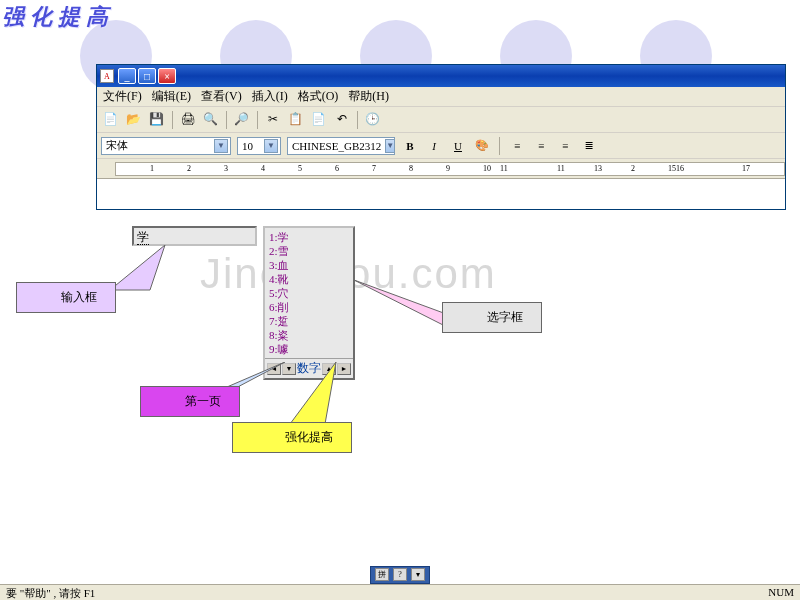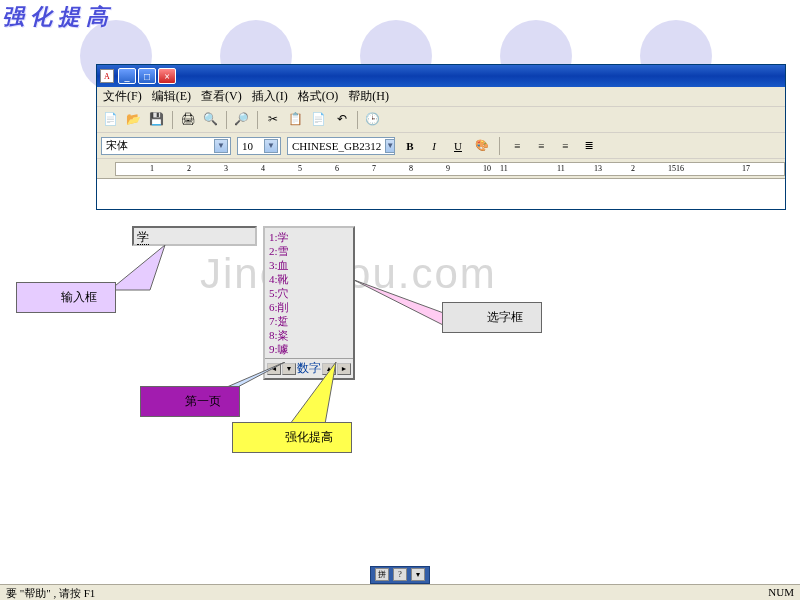--- a/index.html
+++ b/index.html
@@ -51,21 +51,21 @@
 .cand-list { padding: 2px 4px; font-size: 11px; }
 .cand-item { color: #800080; line-height: 14px; }
 .cand-foot { display: flex; align-items: center; justify-content: space-between; border-top: 1px solid #a0a0a0; padding: 1px 2px; font-size: 10px; }
 .cand-btn { width: 14px; height: 12px; border: 1px outset #c0c0c0; background: #d4d0c8; display: flex; align-items: center; justify-content: center; font-size: 7px; }
 .cand-lbl { color: #003c9c; font-size: 12px; }
 
 
 .callout { position: absolute; border: 1px solid #666; padding: 6px 18px; font-size: 12px; font-family: "SimSun", serif; z-index: 5; text-align: right; }
 .callout.purple { background: #e6ccff; }
 .callout.pink { background: #e5e5e5; }
-.callout.blue { background: #a21caf; }
+.callout.blue { background: #d946ef; }
 .callout.yellow { background: #ffff4d; }
 
 
 .taskbar { position: absolute; bottom: 16px; left: 0; right: 0; height: 18px; display: flex; justify-content: center; }
 .taskitem { background: #335ea8; border: 1px solid #1a3e7a; padding: 1px 4px; display: flex; gap: 4px; }
 .taskicon { width: 14px; height: 13px; background: #ddd; border: 1px solid #888; font-size: 8px; display: flex; align-items: center; justify-content: center; }
 
 .statusbar { position: absolute; bottom: 0; left: 0; right: 0; height: 16px; background: #ece9d8; border-top: 1px solid #aca899; font-size: 11px; padding: 1px 6px; display: flex; justify-content: space-between; }
 </style>
 </head>

